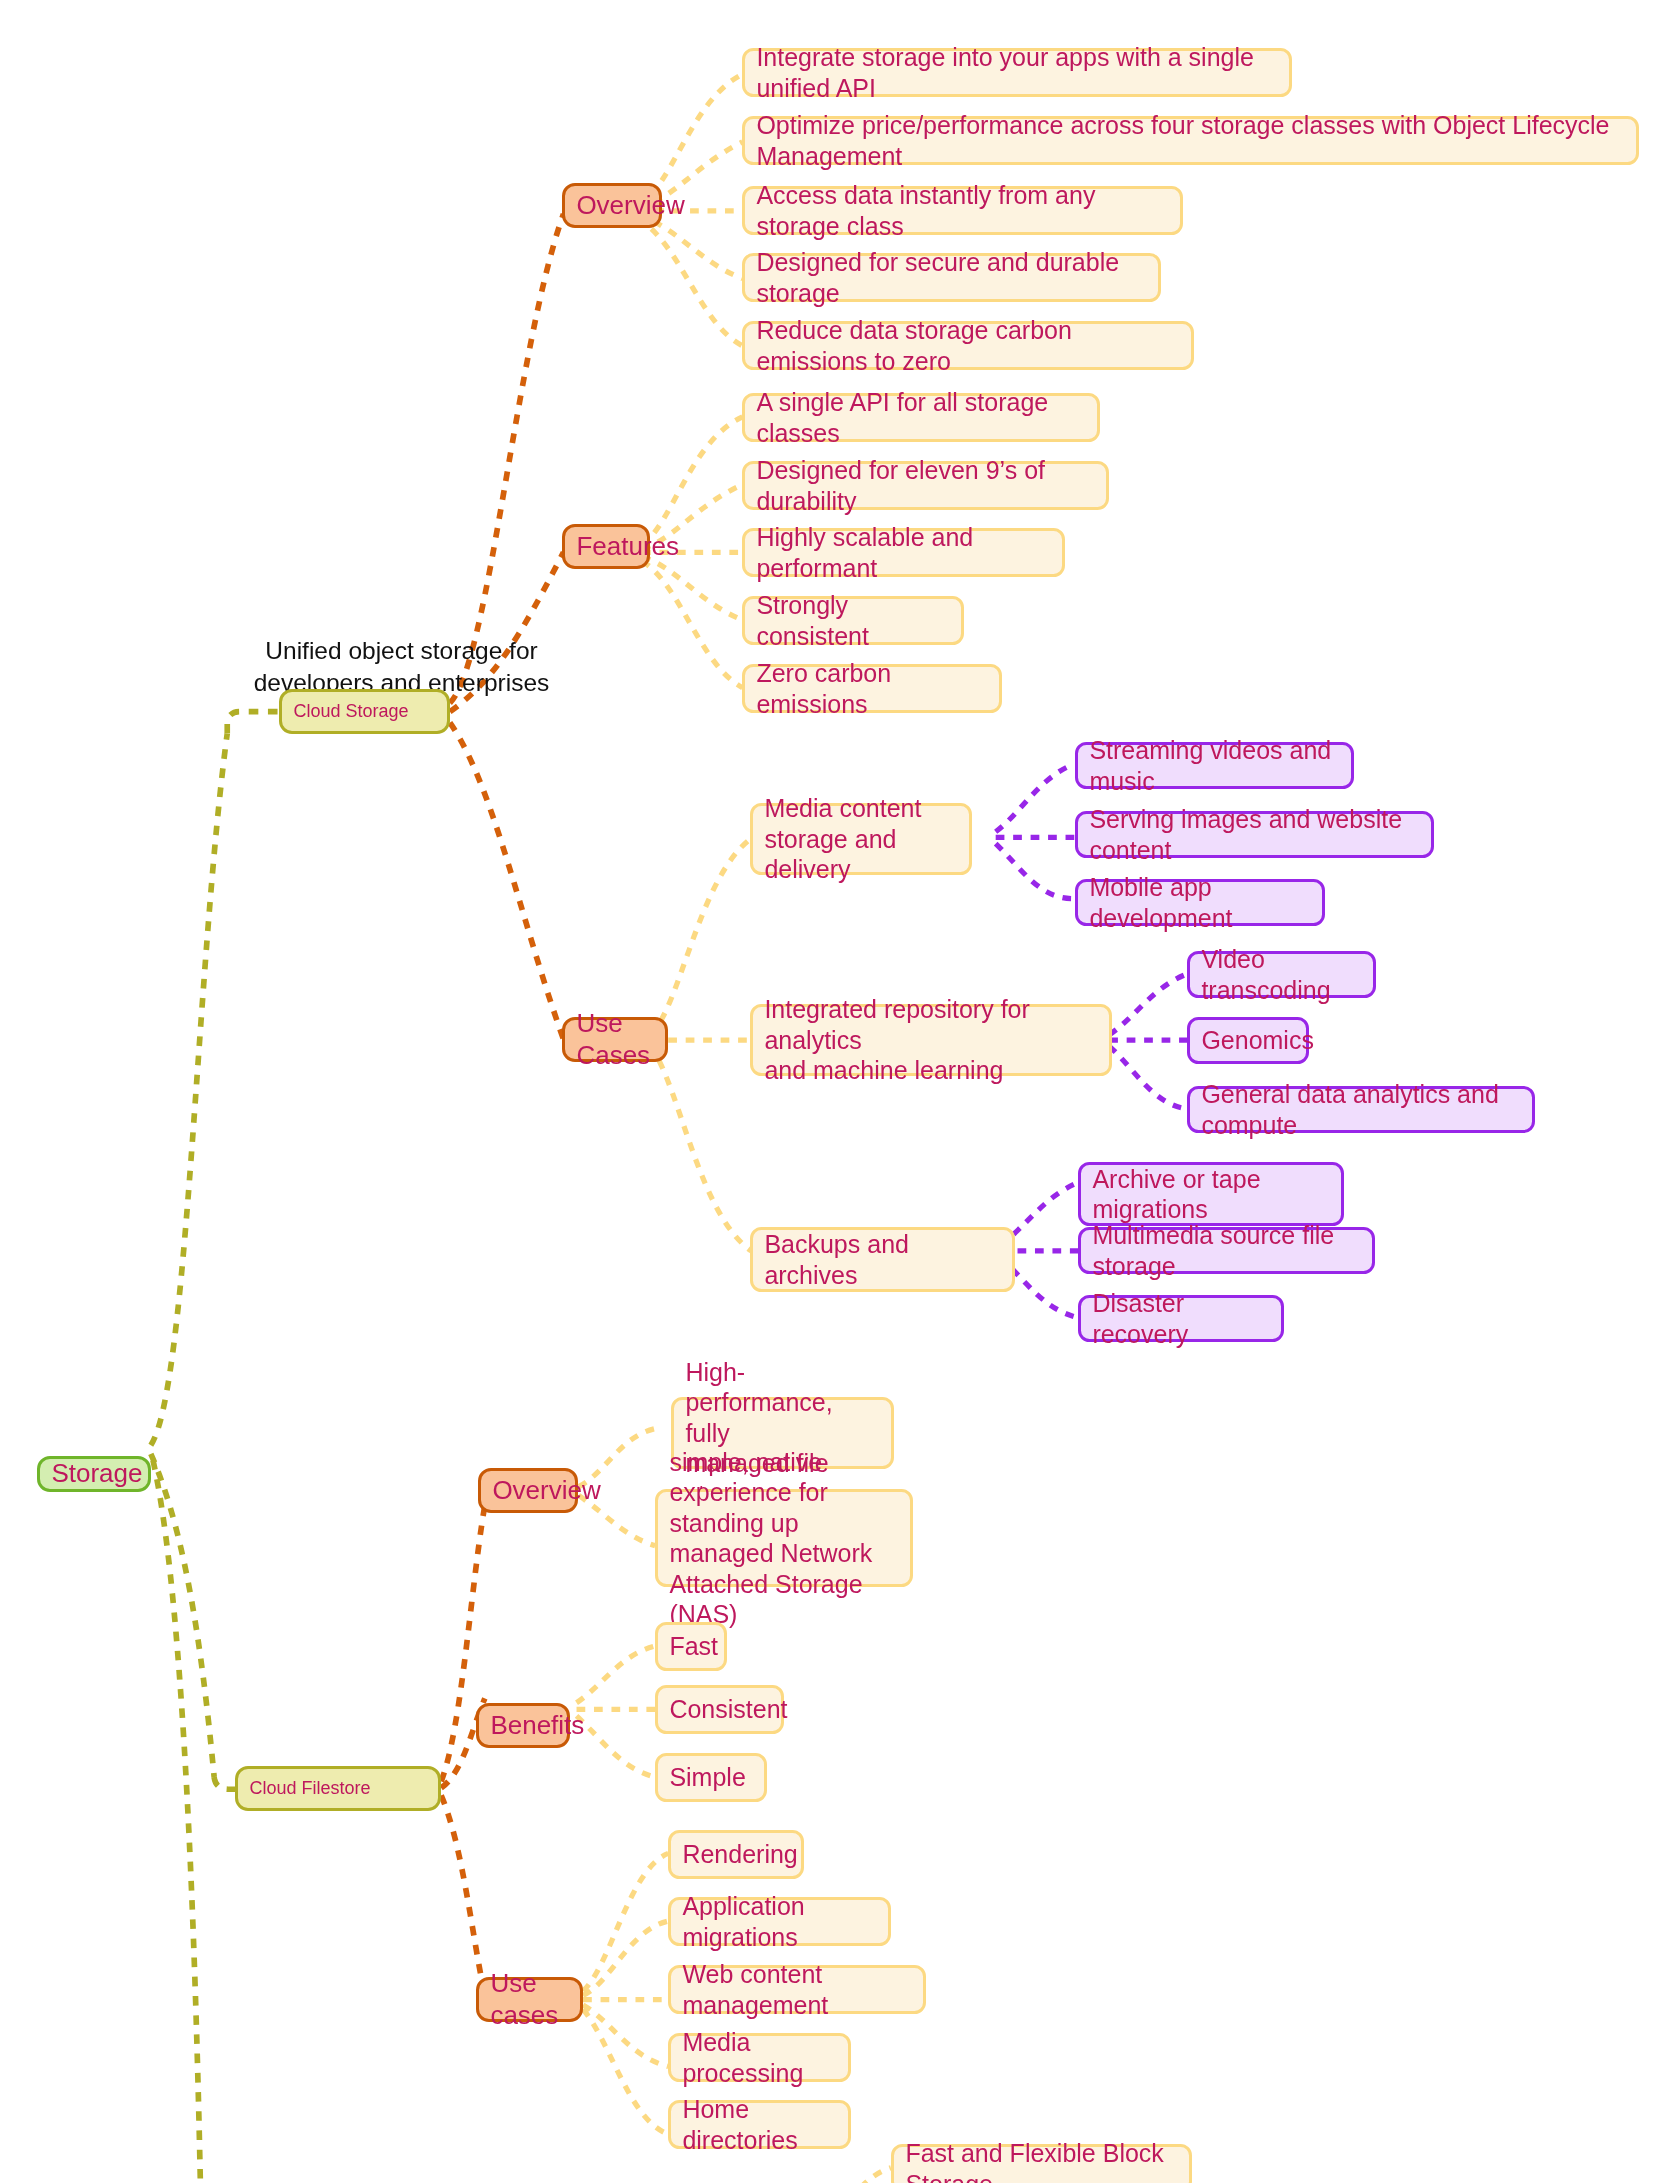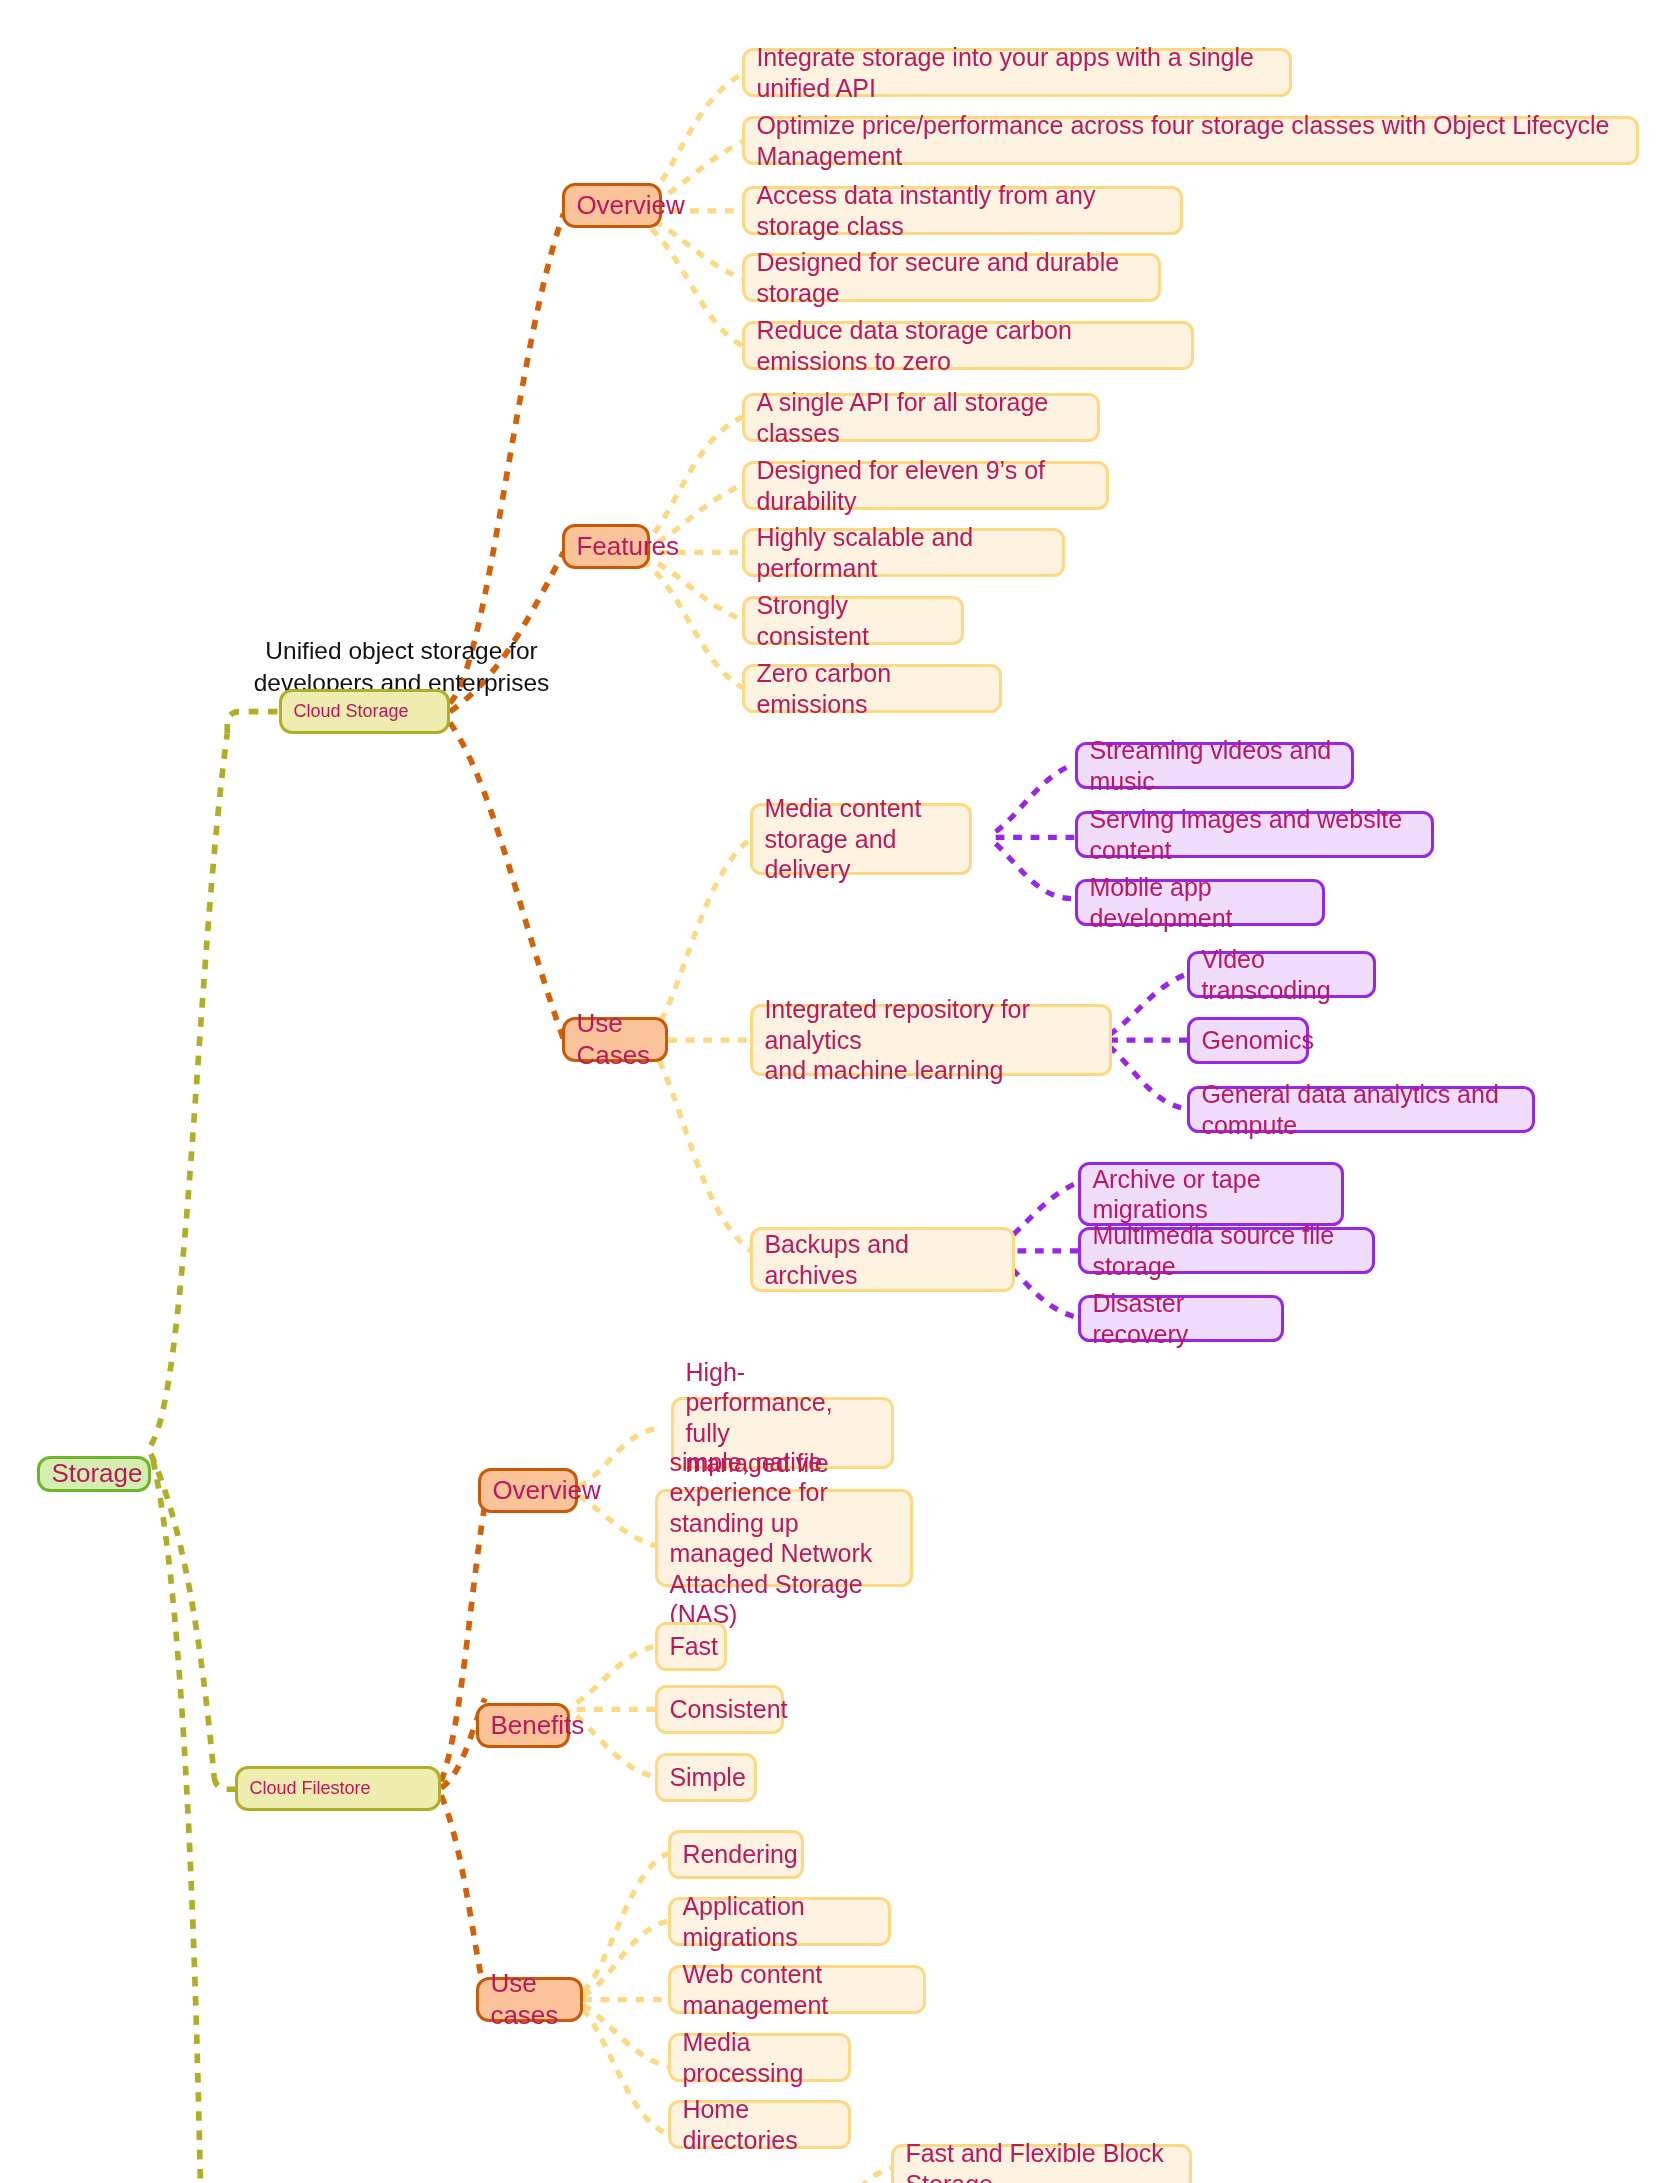--- a/index.html
+++ b/index.html
@@ -275,21 +275,21 @@
 
   <div class="node n-l2" style="left:476px; top:1686px; width:94px; height:45px;margin-top:17px;">
     <span>Benefits</span>
   </div>
   <div class="node n-l3" style="left:655px; top:1622px; width:72px; height:49px;">
     <span>Fast</span>
   </div>
   <div class="node n-l3" style="left:655px; top:1685px; width:129px; height:49px;">
     <span>Consistent</span>
   </div>
-  <div class="node n-l3" style="left:655px; top:1753px; width:102px; height:49px;">
+  <div class="node n-l3" style="left:655px; top:1753px; width:112px; height:49px;">
     <span>Simple</span>
   </div>
 
   <div class="node n-l2" style="left:476px; top:1977px; width:107px; height:45px;">
     <span>Use cases</span>
   </div>
   <div class="node n-l3" style="left:668px; top:1830px; width:136px; height:49px;">
     <span>Rendering</span>
   </div>
   <div class="node n-l3" style="left:668px; top:1897px; width:223px; height:49px;">

